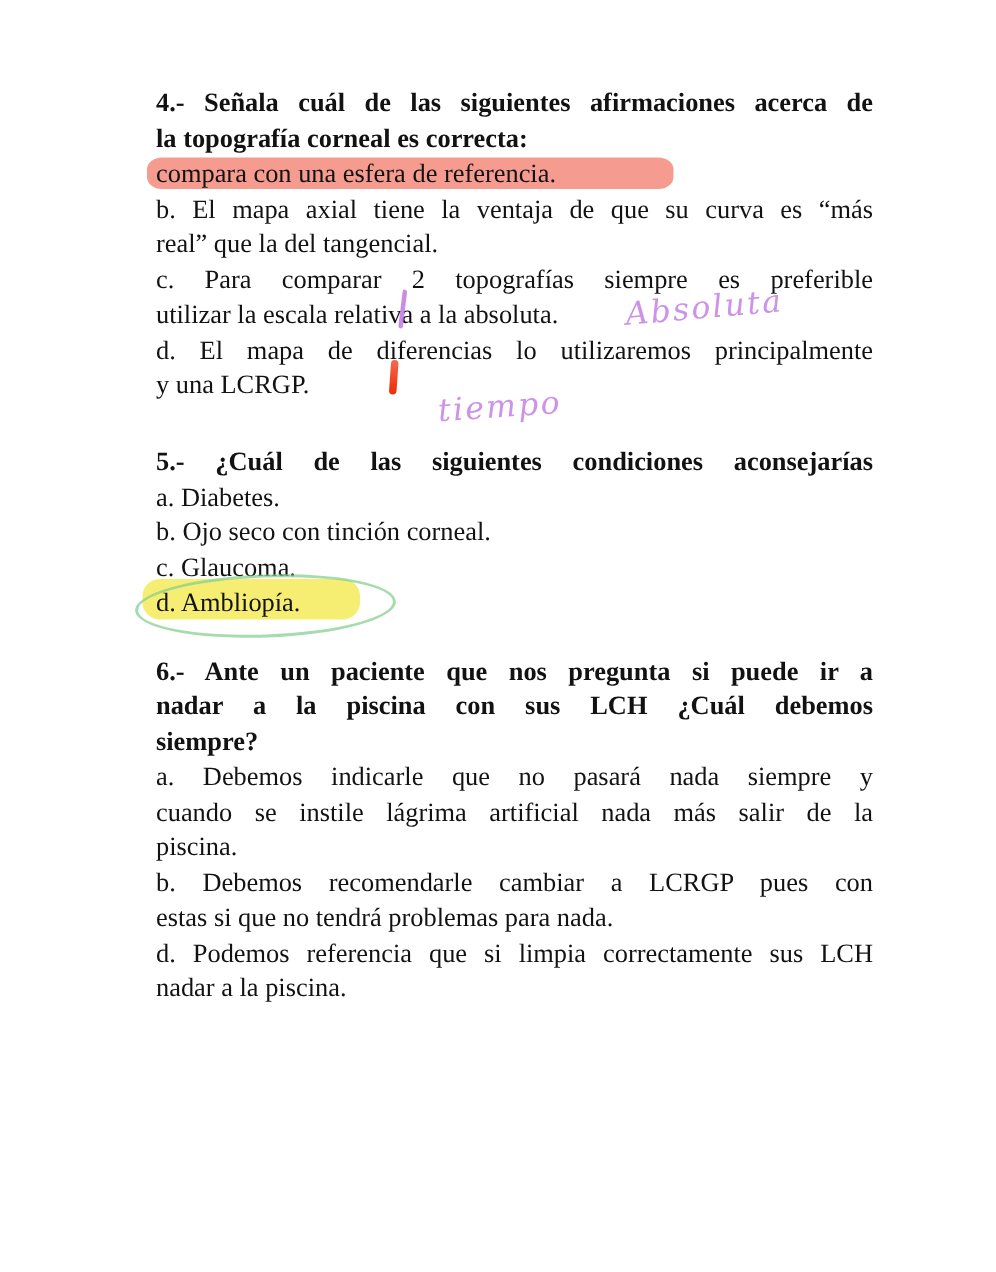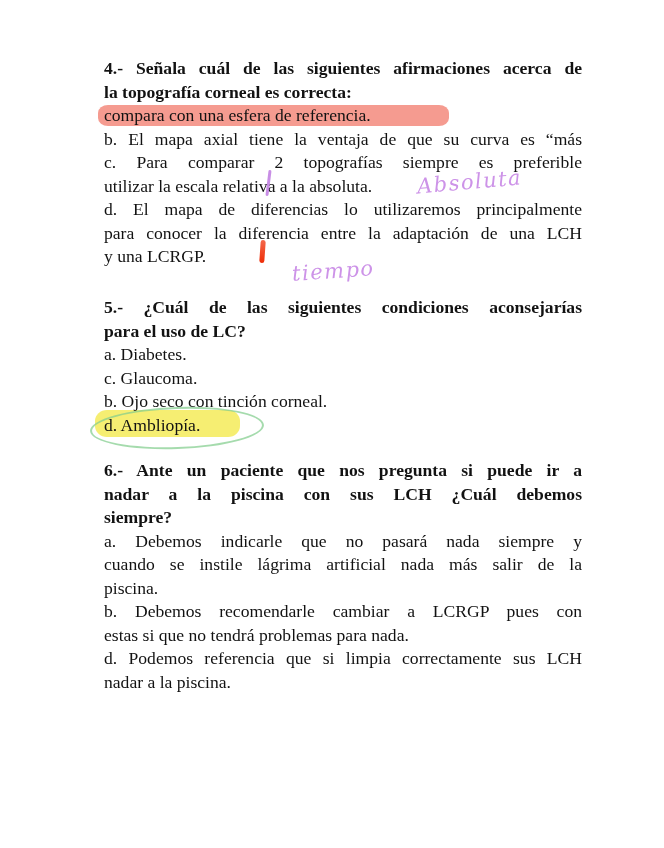--- a/index.html
+++ b/index.html
@@ -40,43 +40,42 @@
 
     <div class="line just bold"><span class="txt">4.-  Señala cuál de las siguientes afirmaciones acerca de</span></div>
     <div class="line bold"><span class="txt">la topografía corneal es correcta:</span></div>
 
     <div class="line">
       <span class="hl pink" style="left:-6px; top:1px; width:351px; height:21px;"></span>
       <span class="txt">compara con una esfera de referencia.</span>
     </div>
 
     <div class="line just"><span class="txt">b. El mapa axial tiene la ventaja de que su curva es “más</span></div>
+    <div class="line"><span class="txt">real” que la del tangencial.</span></div>
 
     <div class="line just"><span class="txt">c. Para comparar 2 topografías siempre es preferible</span></div>
     <div class="line">
       <span class="txt">utilizar la escala relativa a la absoluta.</span>
       <span class="ink slash" style="left:163px; top:-5px;"></span>
       <span class="ink handwriting" style="left:313px; top:-4px; transform:rotate(-5deg);">Absoluta</span>
     </div>
 
     <div class="line just"><span class="txt">d. El mapa de diferencias lo utilizaremos principalmente</span></div>
-    <div class="line just"><span class="txt">para conocer la diferencia entre la adaptación de una LCH</span></div>
     <div class="line">
       <span class="txt">y una LCRGP.</span>
       <span class="ink red-tick" style="left:156px; top:-5px;"></span>
       <span class="ink handwriting" style="left:188px; top:15px; transform:rotate(-4deg);">tiempo</span>
     </div>
 
     <div class="gap-a"></div>
 
     <div class="line just bold"><span class="txt">5.-  ¿Cuál de las siguientes condiciones aconsejarías</span></div>
-    <div class="line bold"><span class="txt">para el uso de LC?</span></div>
     <div class="line"><span class="txt">a. Diabetes.</span></div>
+    <div class="line"><span class="txt">b. Ojo seco con tinción corneal.</span></div>
     <div class="line"><span class="txt">c. Glaucoma.</span></div>
-    <div class="line"><span class="txt">b. Ojo seco con tinción corneal.</span></div>
     <div class="line">
       <span class="hl yellow" style="left:-9px; top:-4px; width:145px; height:27px; border-radius:12px/11px;"></span>
       <span class="ellipse" style="left:-14px; top:-7px; width:170px; height:38px; transform:rotate(-2deg);"></span>
       <span class="txt">d. Ambliopía.</span>
     </div>
 
     <div class="gap-b"></div>
 
     <div class="line just bold"><span class="txt">6.-  Ante un paciente que nos pregunta si puede ir a</span></div>
     <div class="line just bold"><span class="txt">nadar a la piscina con sus LCH ¿Cuál debemos</span></div>

